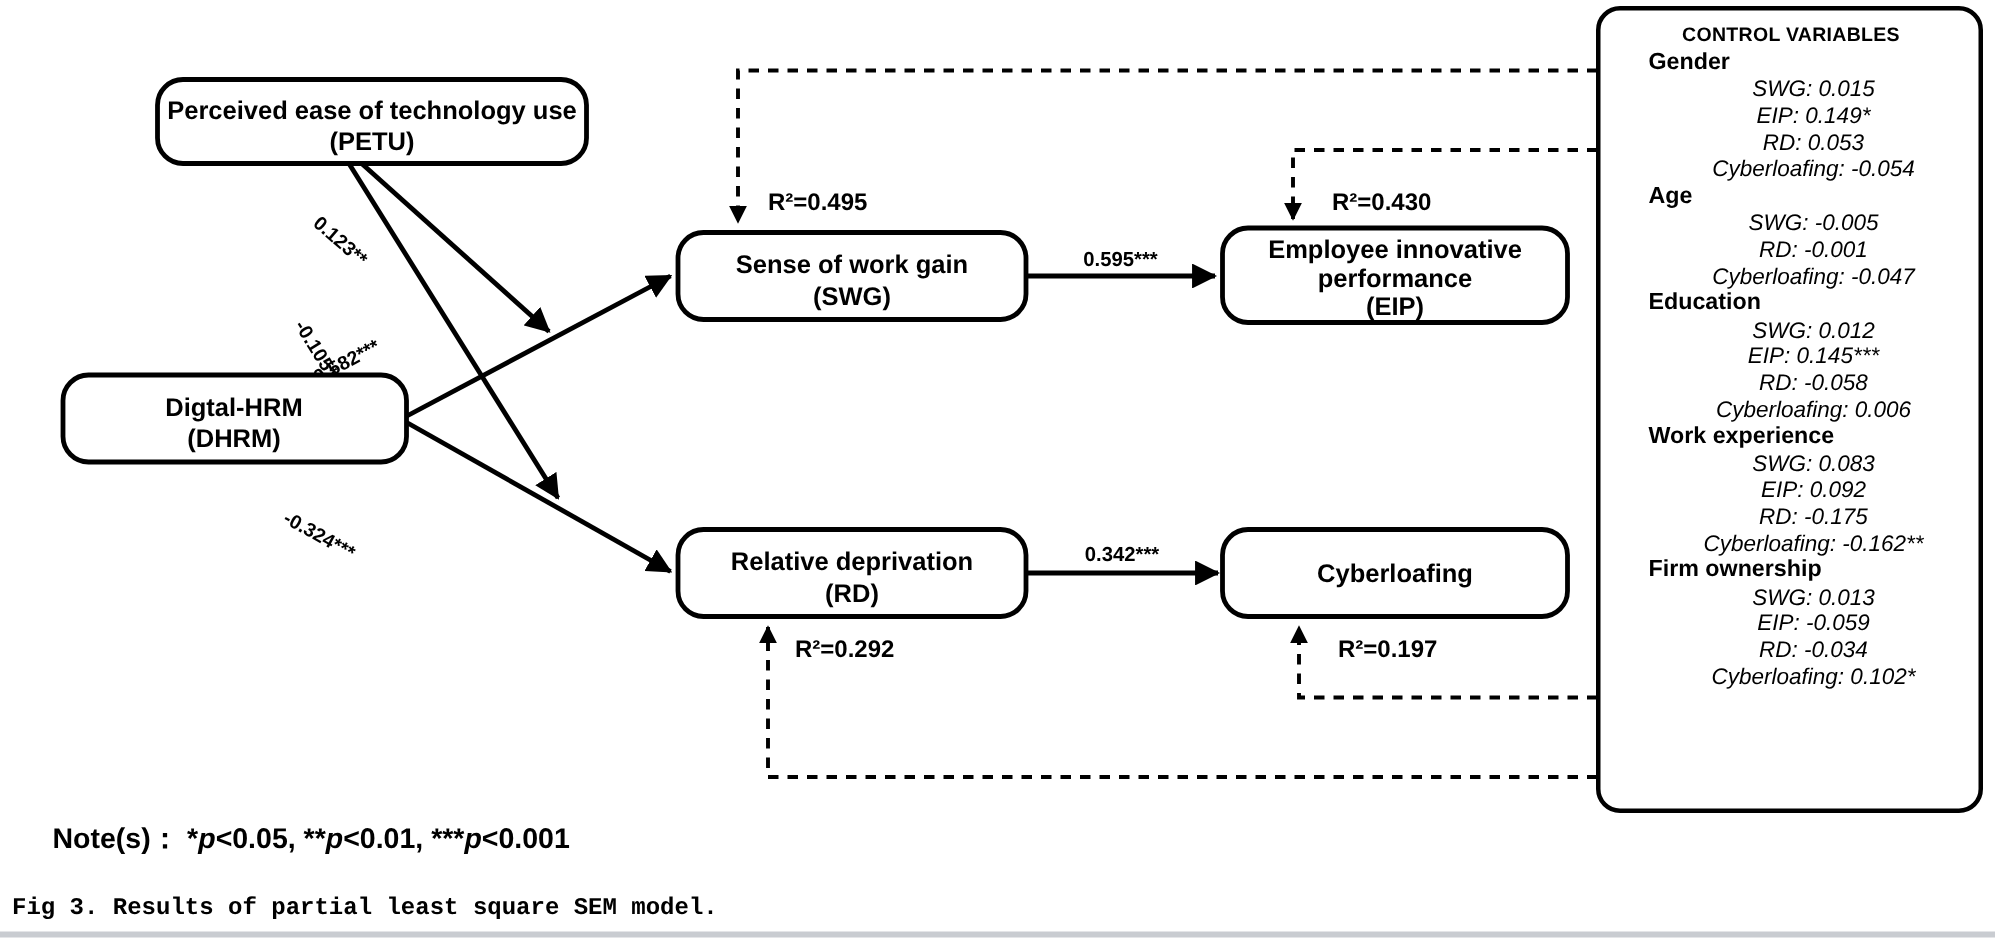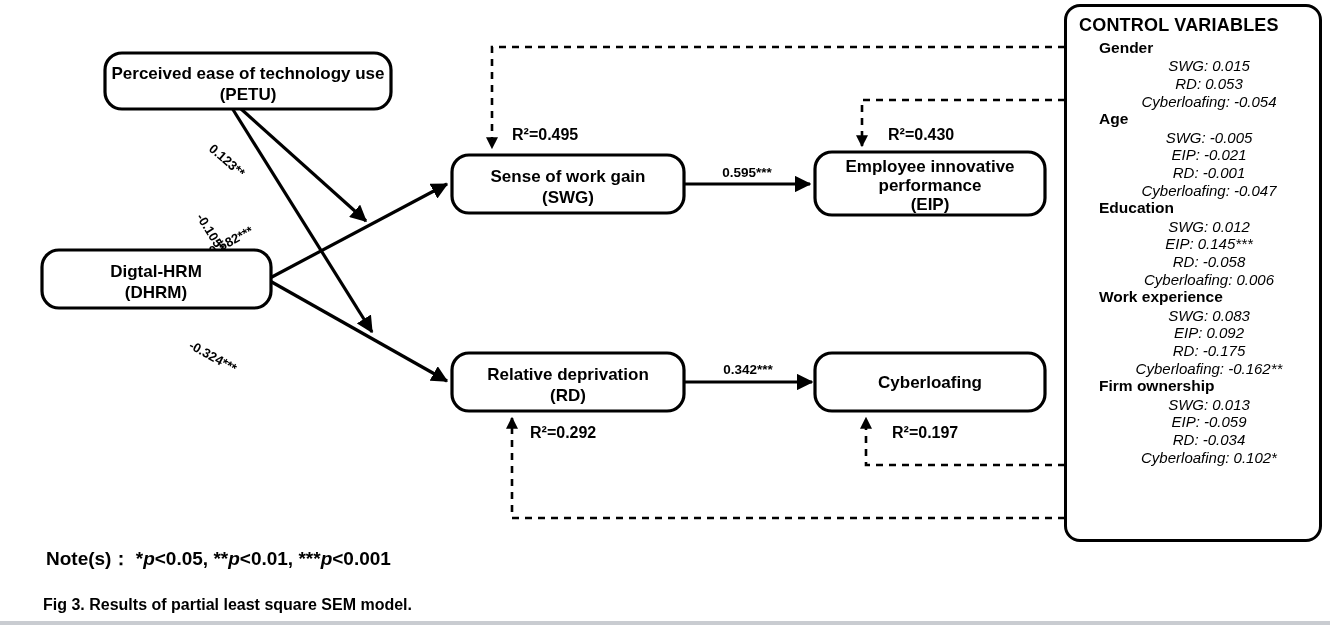--- a/index.html
+++ b/index.html
@@ -18,34 +18,34 @@
         font-size:13px;fill:#000;}
   .coef-h{font-family:"Liberation Sans",sans-serif;font-weight:bold;
           font-size:13.5px;fill:#000;text-anchor:middle;}
   .rsq{font-family:"Liberation Sans",sans-serif;font-weight:bold;
        font-size:16px;fill:#000;}
 
   
   #cv-panel{position:absolute;left:1064px;top:4px;width:258px;height:538px;
             border:3px solid #000;border-radius:16px;background:#fff;
             box-sizing:border-box;padding:6px 10px 4px 12px;}
-  #cv-title{font-weight:bold;font-size:18px;text-align:left;
+  #cv-title{font-weight:bold;font-size:13px;text-align:center;
             letter-spacing:.2px;margin:2px 0 3px 0;}
   .cv-group-name{font-weight:bold;font-size:15.5px;line-height:1.18;margin-left:20px;}
   .cv-line{font-style:italic;font-size:15px;line-height:1.18;
            padding-left:30px;white-space:nowrap;text-align:center;}
 
   
-  #note{position:absolute;left:46px;top:546px;font-size:19px;font-weight:bold;
+  #note{position:absolute;left:35px;top:546px;font-size:19px;font-weight:bold;
         white-space:nowrap;}
   #note .nv{font-weight:bold;font-style:normal;}
   #note .pit{font-style:italic;font-weight:bold;}
   #caption{position:absolute;left:8px;top:596px;
-           font-family:Liberation Sans, sans-serif;font-weight:bold;
-           font-size:16px;white-space:nowrap;margin-left:35px;}
+           font-family:Liberation Mono, monospace;font-weight:bold;
+           font-size:16px;white-space:nowrap;}
   #footrule{position:absolute;left:0;top:621px;width:1330px;height:4px;
             background:#c9ccd1;}
 </style>
 </head>
 <body>
 
 <div id="stage">
 
   <svg id="diagram" viewBox="0 0 1330 630">
     <defs>
@@ -121,25 +121,25 @@
       <rect class="nodebox" x="815" y="353" width="230" height="58" rx="17" ry="17"></rect>
       <text class="nodetext" x="930" y="388">Cyberloafing</text>
     </g>
   </svg>
 
   <div id="cv-panel">
     <div id="cv-title">CONTROL VARIABLES</div>
     <div id="cv-groups">
         <div class="cv-group-name">Gender</div>
         <div class="cv-line">SWG: 0.015</div>
+        <div class="cv-line">EIP: 0.149*</div>
         <div class="cv-line">RD: 0.053</div>
         <div class="cv-line">Cyberloafing: -0.054</div>
         <div class="cv-group-name">Age</div>
         <div class="cv-line">SWG: -0.005</div>
-        <div class="cv-line">EIP: -0.021</div>
         <div class="cv-line">RD: -0.001</div>
         <div class="cv-line">Cyberloafing: -0.047</div>
         <div class="cv-group-name">Education</div>
         <div class="cv-line">SWG: 0.012</div>
         <div class="cv-line">EIP: 0.145***</div>
         <div class="cv-line">RD: -0.058</div>
         <div class="cv-line">Cyberloafing: 0.006</div>
         <div class="cv-group-name">Work experience</div>
         <div class="cv-line">SWG: 0.083</div>
         <div class="cv-line">EIP: 0.092</div>

